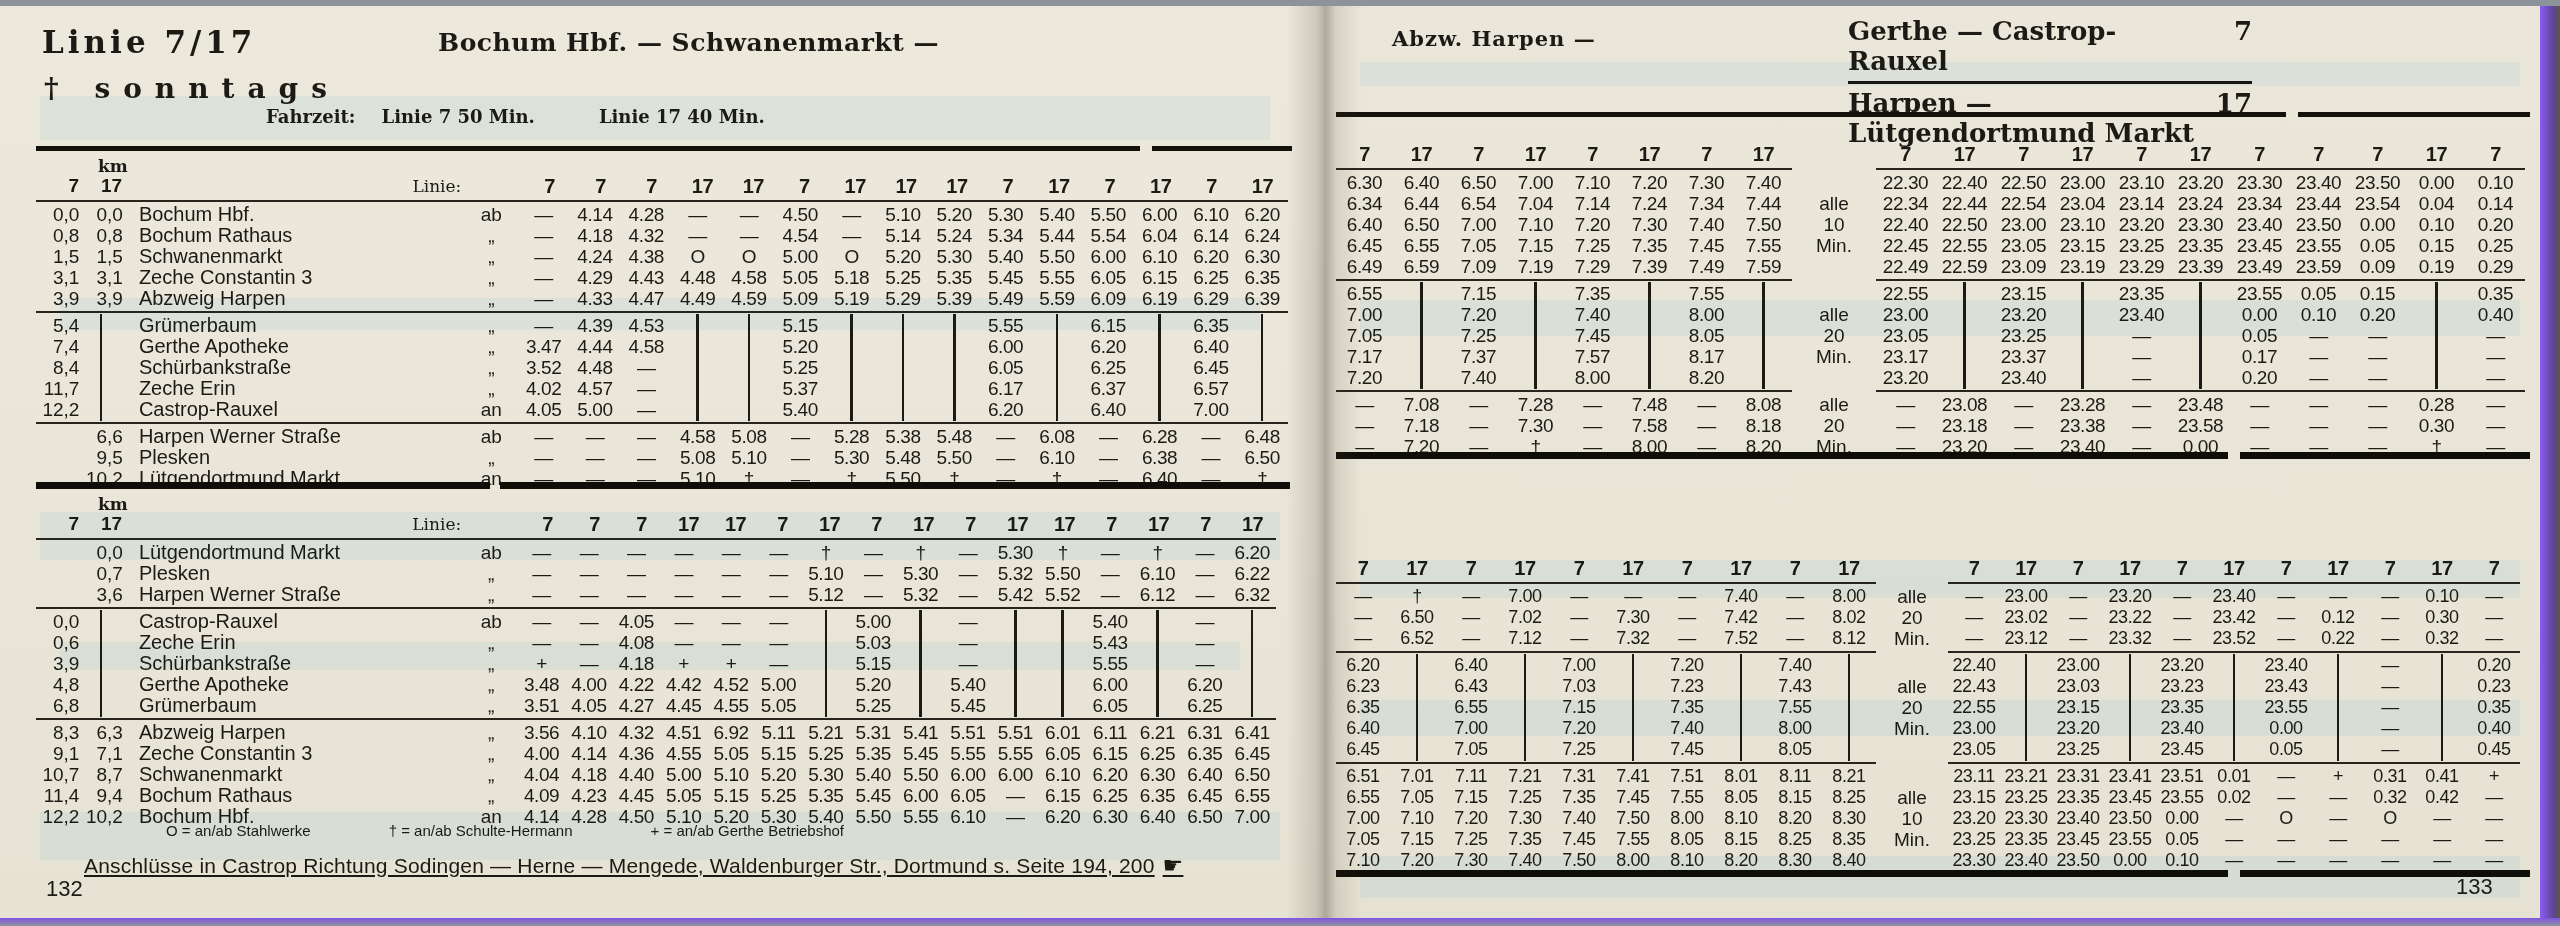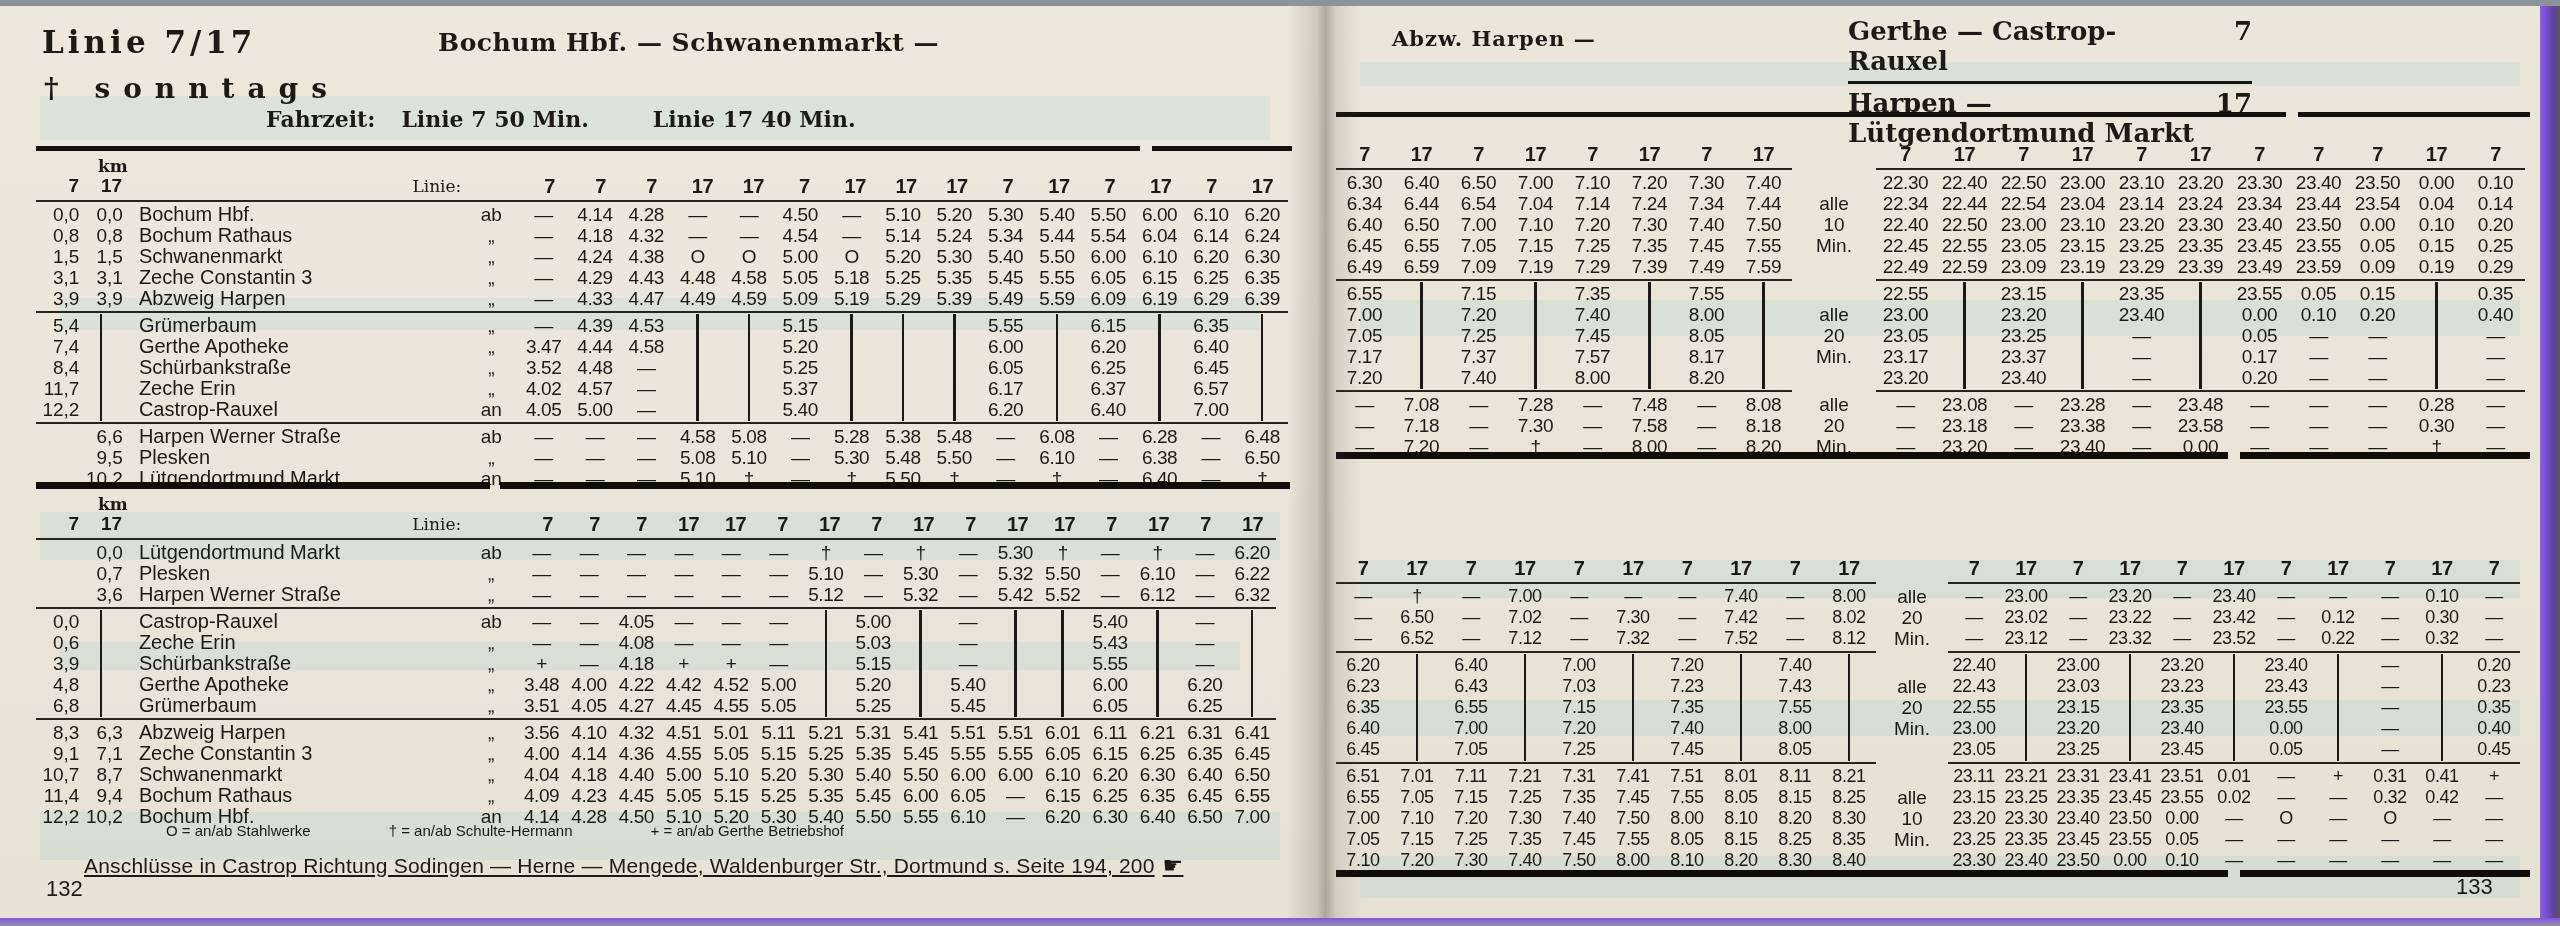--- a/index.html
+++ b/index.html
@@ -14,21 +14,21 @@
           background:linear-gradient(90deg,rgba(0,0,0,0),rgba(40,36,28,.45) 70%,#5d584c);}
   .top-strip{position:absolute;left:0;top:0;width:2560px;height:6px;background:#8d939b;}
   .bottom-strip{position:absolute;left:0;top:918px;width:2560px;height:8px;background:linear-gradient(180deg,rgba(0,0,0,.08),#8d939b);}
   .band{position:absolute;pointer-events:none;background:rgba(125,190,212,.13);}
 
   
   .serifb{font-family:"DejaVu Serif","Liberation Serif",serif;font-weight:700;}
   .lp-title{position:absolute;left:42px;top:24px;font-size:31px;letter-spacing:4px;}
   .lp-day{position:absolute;left:44px;top:72px;font-size:28px;letter-spacing:13px;}
   .lp-route{position:absolute;left:438px;top:28px;font-size:25px;letter-spacing:.5px;}
-  .lp-fahrzeit{position:absolute;left:266px;top:106px;font-size:22px;display:flex;}
+  .lp-fahrzeit{position:absolute;left:266px;top:106px;font-size:18px;display:flex;}
   .lp-fahrzeit .f1{margin-left:26px;}
   .lp-fahrzeit .f2{margin-left:64px;text-align:center;}
   .rp-title{position:absolute;left:1392px;top:26px;font-size:21px;letter-spacing:1px;}
   .rp-routes{position:absolute;left:1848px;top:16px;width:404px;font-size:26px;}
   .rp-route{display:flex;justify-content:space-between;font-family:"DejaVu Serif","Liberation Serif",serif;font-weight:700;}
   .rp-route .num{width:50px;text-align:right;}
   .rp-route.upper{padding-bottom:5px;border-bottom:3px solid #17150f;}
   .rp-route.lower{padding-top:4px;}
 
   .rule{position:absolute;height:5px;background:#14120c;}
@@ -762,21 +762,21 @@
       <div class="sep"></div>
       <div class="row">
         <div class="km">8,3</div>
         <div class="km">6,3</div>
         <div class="st">Abzweig Harpen</div>
         <div class="mk">„</div>
         <div class="tc">3.56</div>
         <div class="tc">4.10</div>
         <div class="tc">4.32</div>
         <div class="tc">4.51</div>
-        <div class="tc">5.01</div>
+        <div class="tc">6.92</div>
         <div class="tc">5.11</div>
         <div class="tc">5.21</div>
         <div class="tc">5.31</div>
         <div class="tc">5.41</div>
         <div class="tc">5.51</div>
         <div class="tc">5.51</div>
         <div class="tc">6.01</div>
         <div class="tc">6.11</div>
         <div class="tc">6.21</div>
         <div class="tc">6.31</div>

